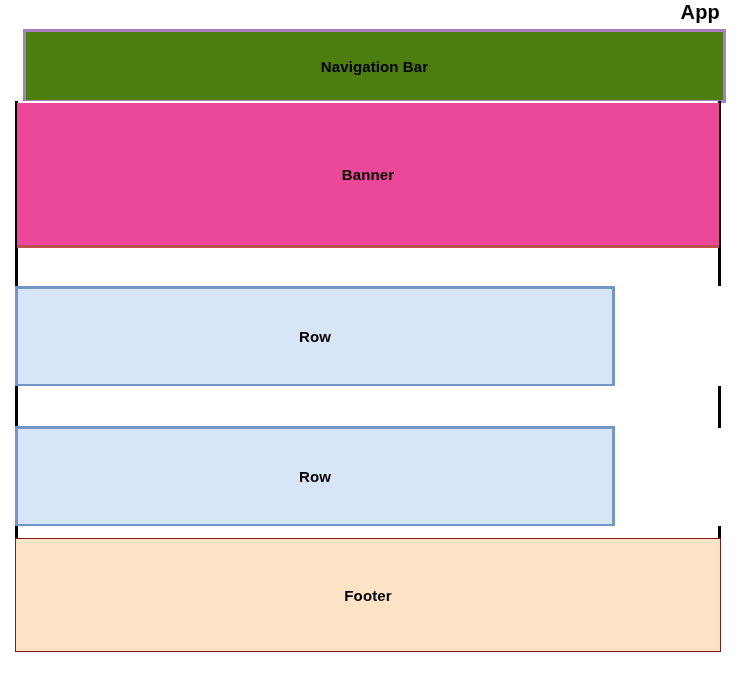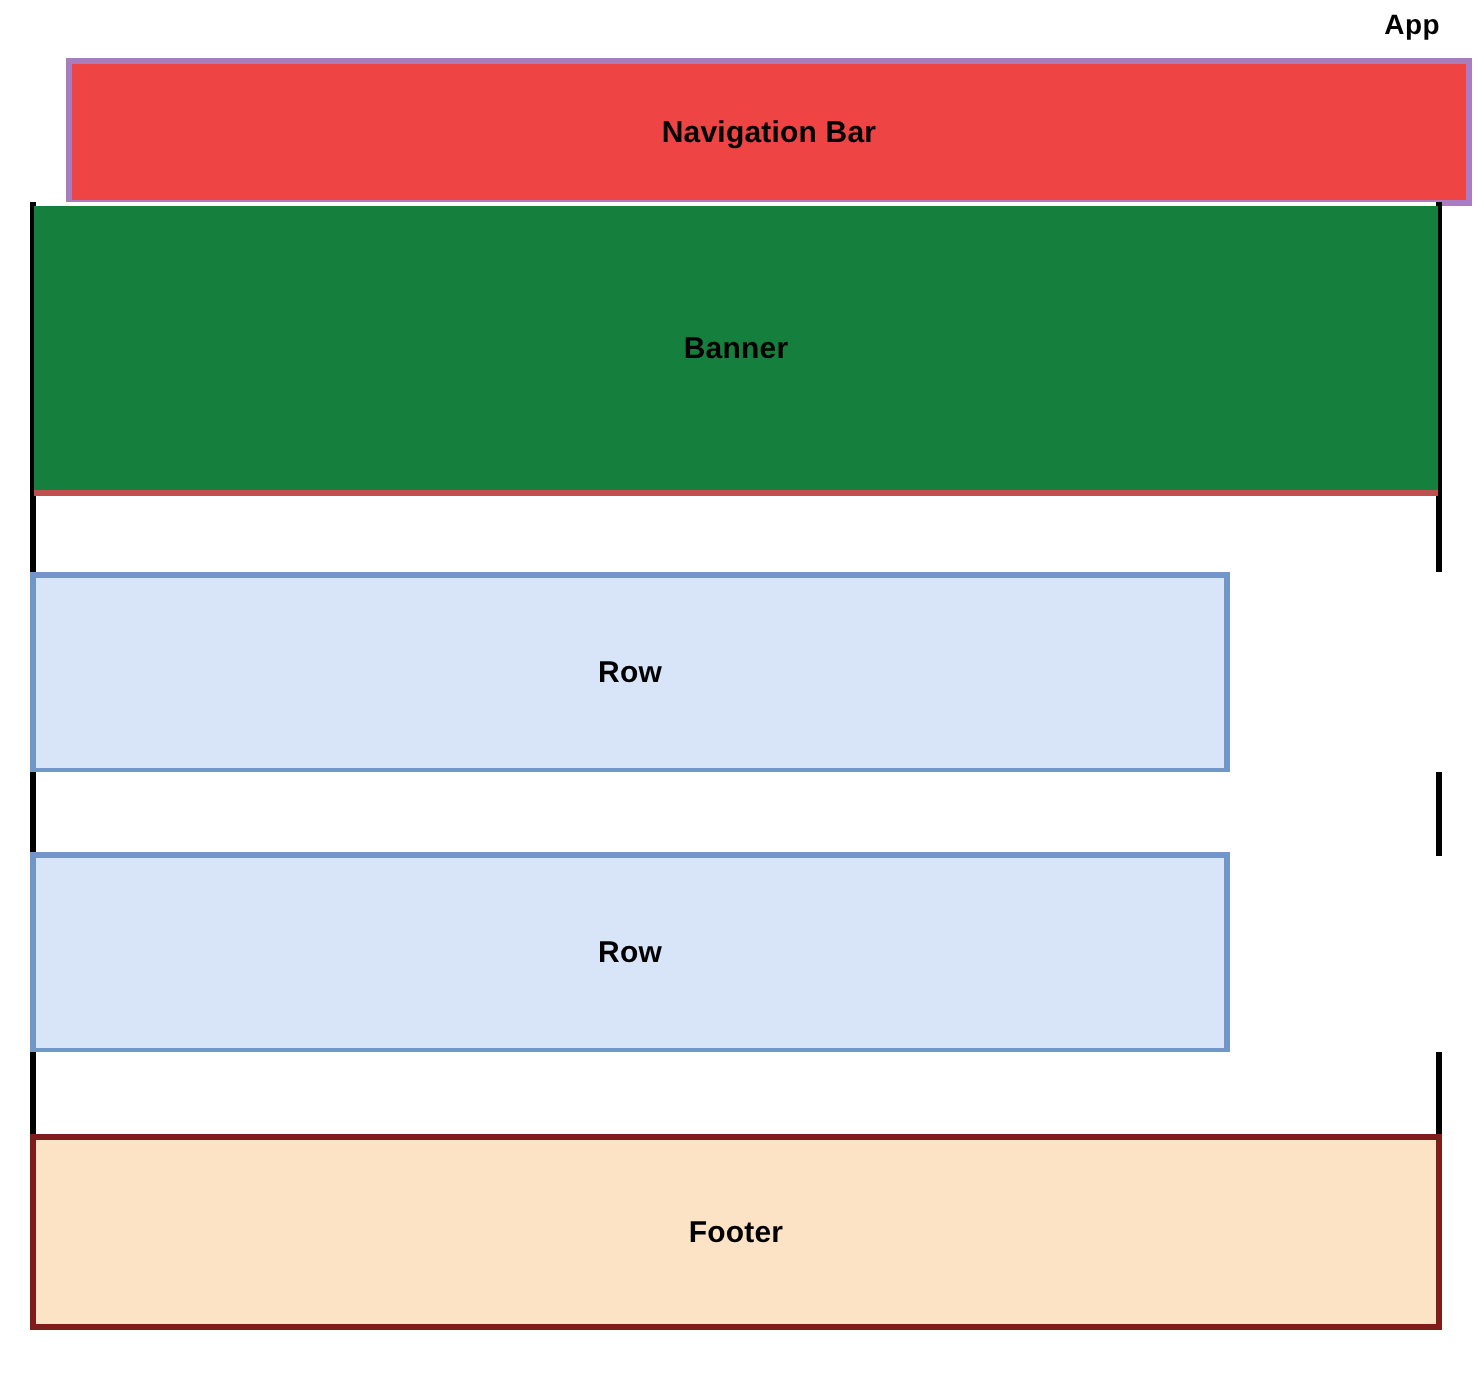--- a/index.html
+++ b/index.html
@@ -21,21 +21,21 @@
     top: 0;
     width: 742px;
     height: 689px;
   }
 
   
   .app-title {
     position: absolute;
     right: 22px;
     top: 2px;
-    font-size: 14px;
+    font-size: 20px;
     font-weight: bold;
     color: #000000;
     letter-spacing: 0.2px;
     line-height: 20px;
   }
 
   
   .box {
     position: absolute;
     box-sizing: border-box;
@@ -46,25 +46,25 @@
   .box-label {
     font-size: 15px;
     font-weight: bold;
     color: #000000;
     letter-spacing: 0.1px;
     text-align: center;
   }
 
   
   .nav-bar {
-    left: 33px;
+    left: 23px;
     top: 29px;
     width: 703px;
     height: 74px;
-    background: #ef4444;
+    background: #4d7c0f;
     border: 3px solid #a87ec0;
   }
 
   
   .banner-container {
     position: absolute;
     box-sizing: border-box;
     left: 15px;
     top: 101px;
     width: 706px;
@@ -72,21 +72,21 @@
     border-left: 3px solid #000000;
     border-right: 3px solid #000000;
     background: #ffffff;
   }
 
   .banner {
     left: 17px;
     top: 103px;
     width: 702px;
     height: 145px;
-    background: #15803d;
+    background: #ec4899;
     border-bottom: 3px solid #c0504d;
   }
 
   
   .row-box {
     left: 15px;
     width: 600px;
     height: 101px;
     background: #d8e4f7;
     border: 3px solid #7296c8;
@@ -115,25 +115,25 @@
     width: 706px;
     height: 42px;
     border-left: 3px solid #000000;
     border-right: 3px solid #000000;
     background: #ffffff;
   }
 
   
   .footer-box {
     left: 15px;
-    top: 567px;
+    top: 538px;
     width: 706px;
-    height: 98px;
+    height: 114px;
     background: #fce3c6;
-    border: 3px solid #7f1d1d;
+    border: 1px solid #7f1d1d;
   }
 </style>
 </head>
 <body>
 
 <div id="app-diagram">
 
   <div class="app-title">App</div>
 
   <div class="box nav-bar">

